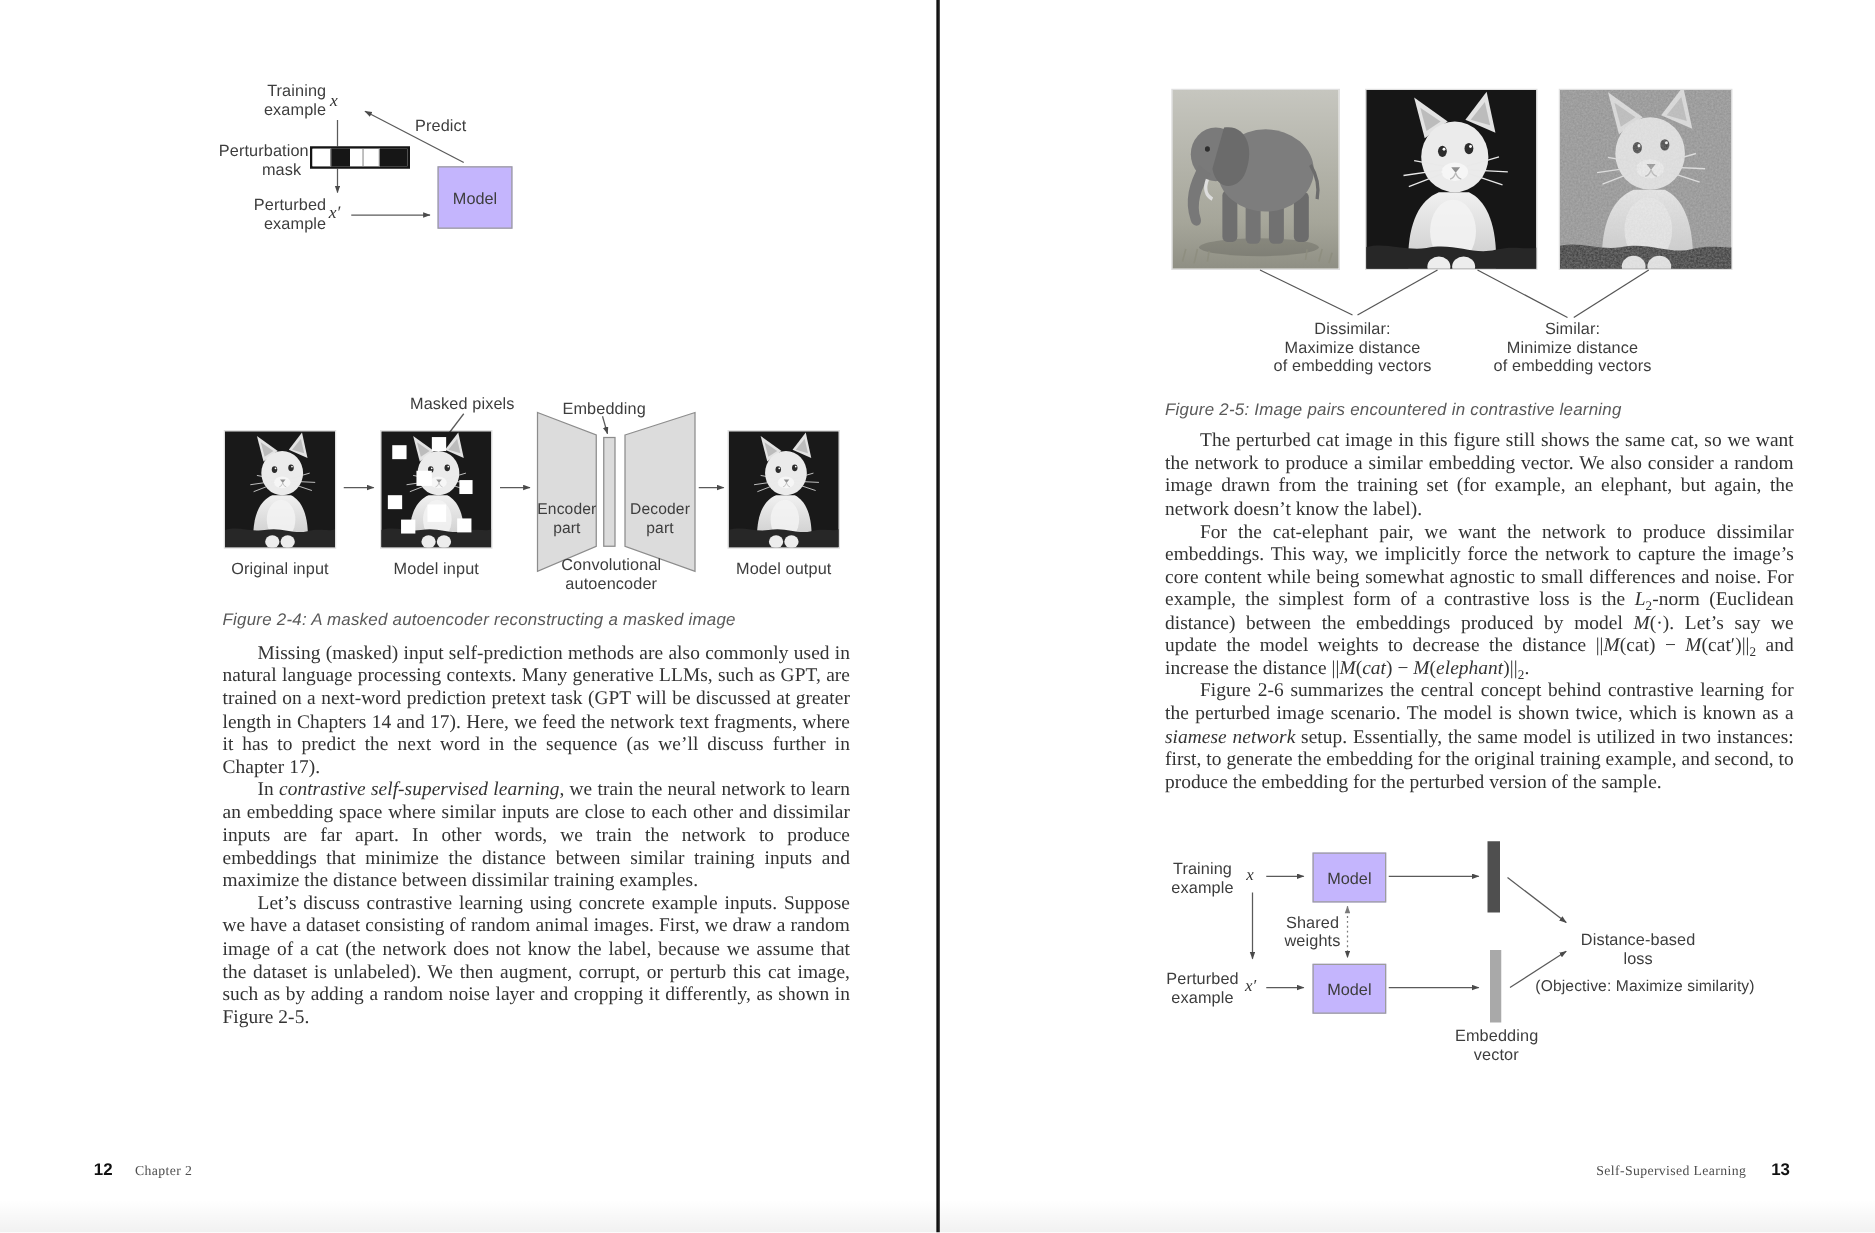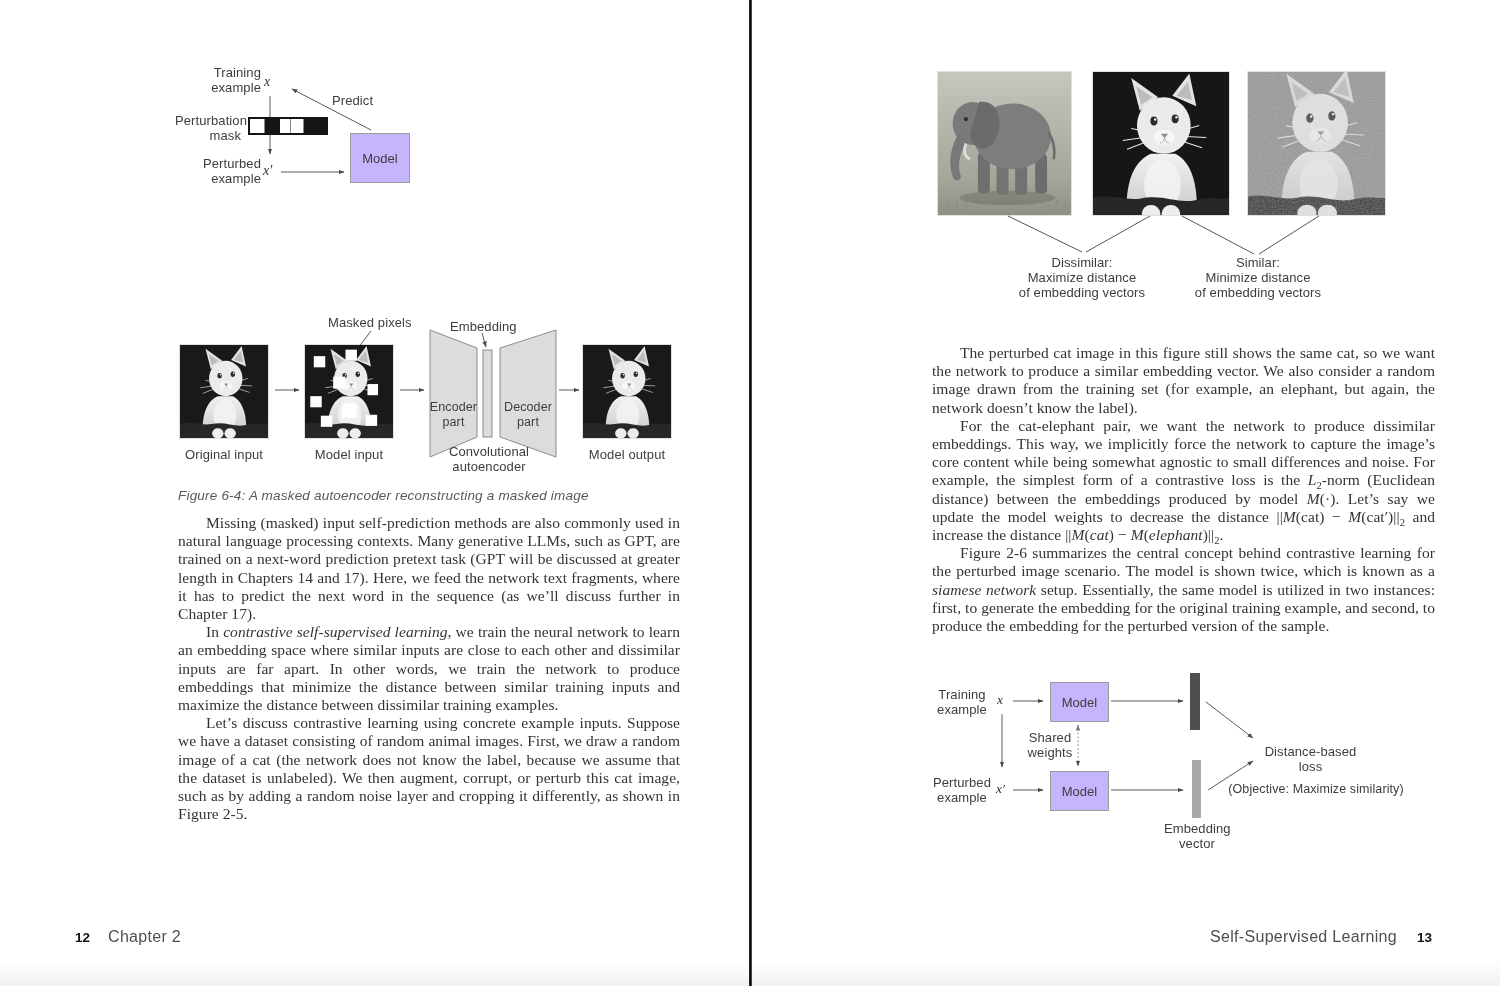--- a/index.html
+++ b/index.html
@@ -15,21 +15,21 @@
   .bodycol p .em, .em{font-style:italic}
   sub{font-size:.68em;line-height:0}
   .modelbox{border:1px solid #9c9c9c;background:#c4b5fd;display:flex;align-items:center;justify-content:center;
             font-family:"Liberation Sans","DejaVu Sans",sans-serif;font-size:13px;color:#3d3d3d}
   .maskbar{border:2px solid #141414;background:#fff;display:flex;box-sizing:border-box}
   .maskbar .cell{height:100%}
   .maskbar .cell.white{background:#fff;border-right:1px solid #8a8a8a}
   .maskbar .cell.white:last-child{border-right:none}
   .maskbar .cell.black{background:#161616}
   .footer-num{font-family:"Liberation Sans","DejaVu Sans",sans-serif;font-weight:bold;font-size:13.5px;color:#111}
-  .footer-title{font-family:Liberation Sans, sans-serif;font-size:16px;color:#4f4f4f;letter-spacing:.3px}
+  .footer-title{font-family:Liberation Serif, serif;font-size:11px;color:#4f4f4f;letter-spacing:.3px}
   .divider{position:absolute;left:749px;top:0;width:3px;height:986px;
            background:linear-gradient(to right,#3a3a3a,#000 45%,#666)}
   .bottom-shade{position:absolute;left:0;right:0;bottom:0;height:26px;
                 background:linear-gradient(to bottom,rgba(0,0,0,0),rgba(0,0,0,.055))}
   svg{display:block}
   .fig-img{position:absolute;box-shadow:0 0 0 1px rgba(0,0,0,.12)}
 </style>
 </head>
 <body>
 
@@ -176,21 +176,21 @@
     </svg>
     <div class="abs dlabel" style="left:150px;top:0">Masked pixels</div>
     <div class="abs dlabel c" style="left:272px;top:4px;width:66px">Embedding</div>
     <div class="abs dlabel c" style="left:247px;top:85px;width:57px;font-size:12.5px">Encoder part</div>
     <div class="abs dlabel c" style="left:322px;top:85px;width:56px;font-size:12.5px">Decoder part</div>
     <div class="abs dlabel c" style="left:256px;top:129px;width:110px">Convolutional autoencoder</div>
     <div class="abs dlabel c" style="left:0;top:132px;width:92px">Original input</div>
     <div class="abs dlabel c" style="left:127px;top:132px;width:88px">Model input</div>
     <div class="abs dlabel c" style="left:405px;top:132px;width:88px">Model output</div>
   </div>
-  <div class="abs caption" style="left:178px;top:486px;width:500px">Figure 6-4: A masked autoencoder reconstructing a masked image</div>
+  <div class="abs caption" style="left:178px;top:486px;width:500px">Figure 2-4: A masked autoencoder reconstructing a masked image</div>
 
   <div class="abs bodycol" style="left:178px;top:514px;width:502px">
     <p><span>Missing (masked) input self-prediction methods are also commonly used in natural language processing contexts. Many generative LLMs, such as GPT, are trained on a next-word prediction pretext task (GPT will be discussed at greater length in Chapters 14 and 17). Here, we feed the network text fragments, where it has to predict the next word in the sequence (as we’ll discuss further in Chapter 17).</span></p>
     <p><span>In </span><span class="em">contrastive self-supervised learning</span><span>, we train the neural network to learn an embedding space where similar inputs are close to each other and dissimilar inputs are far apart. In other words, we train the network to produce embeddings that minimize the distance between similar training inputs and maximize the distance between dissimilar training examples.</span></p>
     <p><span>Let’s discuss contrastive learning using concrete example inputs. Suppose we have a dataset consisting of random animal images. First, we draw a random image of a cat (the network does not know the label, because we assume that the dataset is unlabeled). We then augment, corrupt, or perturb this cat image, such as by adding a random noise layer and cropping it differently, as shown in Figure 2-5.</span></p>
   </div>
 
   <div class="abs" style="left:75px;top:928px;display:flex;align-items:baseline">
     <span class="footer-num">12</span>
     <span class="footer-title" style="margin-left:18px">Chapter 2</span>
@@ -222,20 +222,21 @@
       <rect width="100" height="100" fill="#aaa" opacity="0.12"></rect>
       <rect width="100" height="100" filter="url(#grain)" opacity="0.5"></rect>
     </svg>
     <div class="abs dlabel c pre" style="left:72px;top:191px;width:160px">Dissimilar:
 Maximize distance
 of embedding vectors</div>
     <div class="abs dlabel c pre" style="left:248px;top:191px;width:160px">Similar:
 Minimize distance
 of embedding vectors</div>
   </div>
+  <div class="abs caption" style="left:181px;top:318px;width:500px">Figure 2-5: Image pairs encountered in contrastive learning</div>
 
   <div class="abs bodycol" style="left:181px;top:344px;width:503px">
     <p><span>The perturbed cat image in this figure still shows the same cat, so we want the network to produce a similar embedding vector. We also consider a random image drawn from the training set (for example, an elephant, but again, the network doesn’t know the label).</span></p>
     <p><span>For the cat-elephant pair, we want the network to produce dissimilar embeddings. This way, we implicitly force the network to capture the image’s core content while being somewhat agnostic to small differences and noise. For example, the simplest form of a contrastive loss is the </span><span class="em">L</span><sub>2</sub><span>-norm (Euclidean distance) between the embeddings produced by model </span><span class="em">M</span><span>(·). Let’s say we update the model weights to decrease the distance ||</span><span class="em">M</span><span>(cat) − </span><span class="em">M</span><span>(cat′)||</span><sub>2</sub><span> and increase the distance ||</span><span class="em">M</span><span>(</span><span class="em">cat</span><span>) − </span><span class="em">M</span><span>(</span><span class="em">elephant</span><span>)||</span><sub>2</sub><span>.</span></p>
     <p><span>Figure 2-6 summarizes the central concept behind contrastive learning for the perturbed image scenario. The model is shown twice, which is known as a </span><span class="em">siamese network</span><span> setup. Essentially, the same model is utilized in two instances: first, to generate the embedding for the original training example, and second, to produce the embedding for the perturbed version of the sample.</span></p>
   </div>
 
   <div class="abs" style="left:177px;top:668px;width:490px;height:190px">
     <svg class="abs" style="left:0;top:0" width="490" height="190" viewBox="0 0 490 190">
       <defs>

